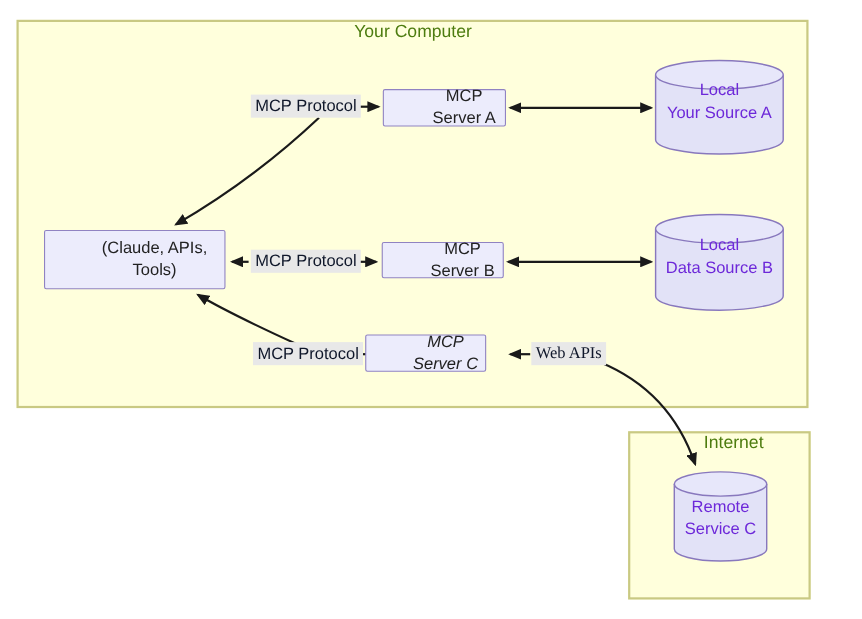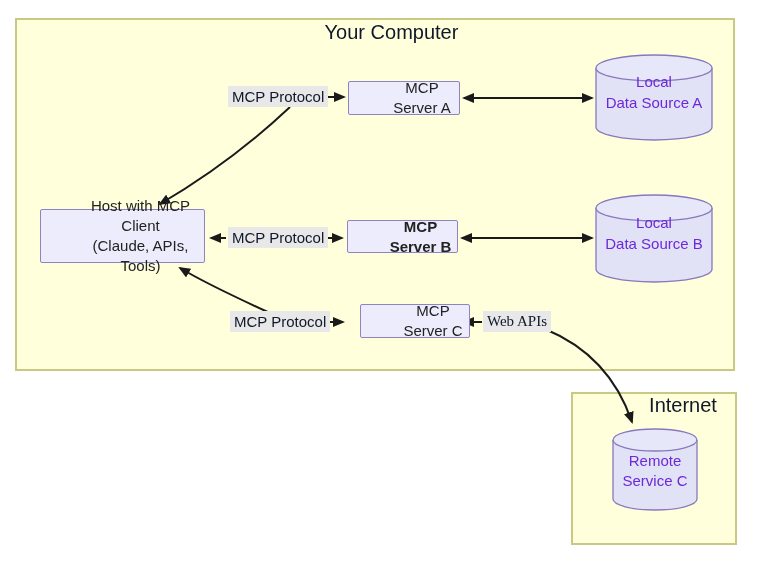--- a/index.html
+++ b/index.html
@@ -6,21 +6,21 @@
   .stage{
     position:relative;width:784px;height:563px;overflow:hidden;
     font-family:"Liberation Sans","DejaVu Sans",sans-serif;
     color:#222222;
   }
   .container-box{
     position:absolute;background:#ffffdc;border:2px solid #c9c983;
     box-sizing:border-box;
   }
   .container-title{
-    position:absolute;text-align:center;font-size:20px;color:#0f172a;padding-left:16px;
+    position:absolute;text-align:center;font-size:16px;color:#4d7c0f;
   }
   .node{
     position:absolute;background:#ececfc;border:1.4px solid #9083c2;
     border-radius:2px;box-sizing:border-box;display:flex;
     align-items:center;justify-content:center;font-size:15px;color:#222;
     text-align:center;line-height:20px;padding-left:36px;
   }
   .edge-label{
     position:absolute;background:#e8e8e8;color:#0f172a;font-size:15px;
     padding:1px 4px;line-height:19px;white-space:nowrap;
@@ -70,34 +70,33 @@
     <path d="M462,238 H592" stroke="#1a1a1a" stroke-width="2" fill="none" marker-start="url(#arw)" marker-end="url(#arw)"></path>
 
     <path d="M270,313 C235,297 205,283 180,268" stroke="#1a1a1a" stroke-width="2" fill="none" marker-end="url(#arw)"></path>
     <path d="M324,322 H343" stroke="#1a1a1a" stroke-width="2" fill="none" marker-end="url(#arw)"></path>
     <path d="M482,322 H464" stroke="#1a1a1a" stroke-width="2" fill="none" marker-end="url(#arw)"></path>
     <path d="M545,329 C589,347 617,378 632,422" stroke="#1a1a1a" stroke-width="2" fill="none" marker-end="url(#arw)"></path>
   </svg>
 
   <div class="node" style="left:40px;top:209px;width:165px;height:54px;">
     <div>
-      <div>Host with MCP Client</div>
       <div>(Claude, APIs, Tools)</div>
     </div>
   </div>
 
   <div class="node" style="left:348px;top:81px;width:112px;height:34px;">MCP Server A</div>
 
-  <div class="node" style="left:347px;top:220px;width:111px;height:33px;font-weight:bold;">MCP Server B</div>
+  <div class="node" style="left:347px;top:220px;width:111px;height:33px;">MCP Server B</div>
 
-  <div class="node" style="left:360px;top:304px;width:110px;height:34px;">MCP Server C</div>
+  <div class="node" style="left:332px;top:304px;width:110px;height:34px;font-style:italic;">MCP Server C</div>
 
   <div class="cyl-text" style="left:596px;top:71px;width:116px;">
     <div>Local</div>
-    <div>Data Source A</div>
+    <div>Your Source A</div>
   </div>
   <div class="cyl-text" style="left:596px;top:212px;width:116px;">
     <div>Local</div>
     <div>Data Source B</div>
   </div>
   <div class="cyl-text" style="left:613px;top:451px;width:84px;line-height:20px;">
     <div>Remote</div>
     <div>Service C</div>
   </div>
 

